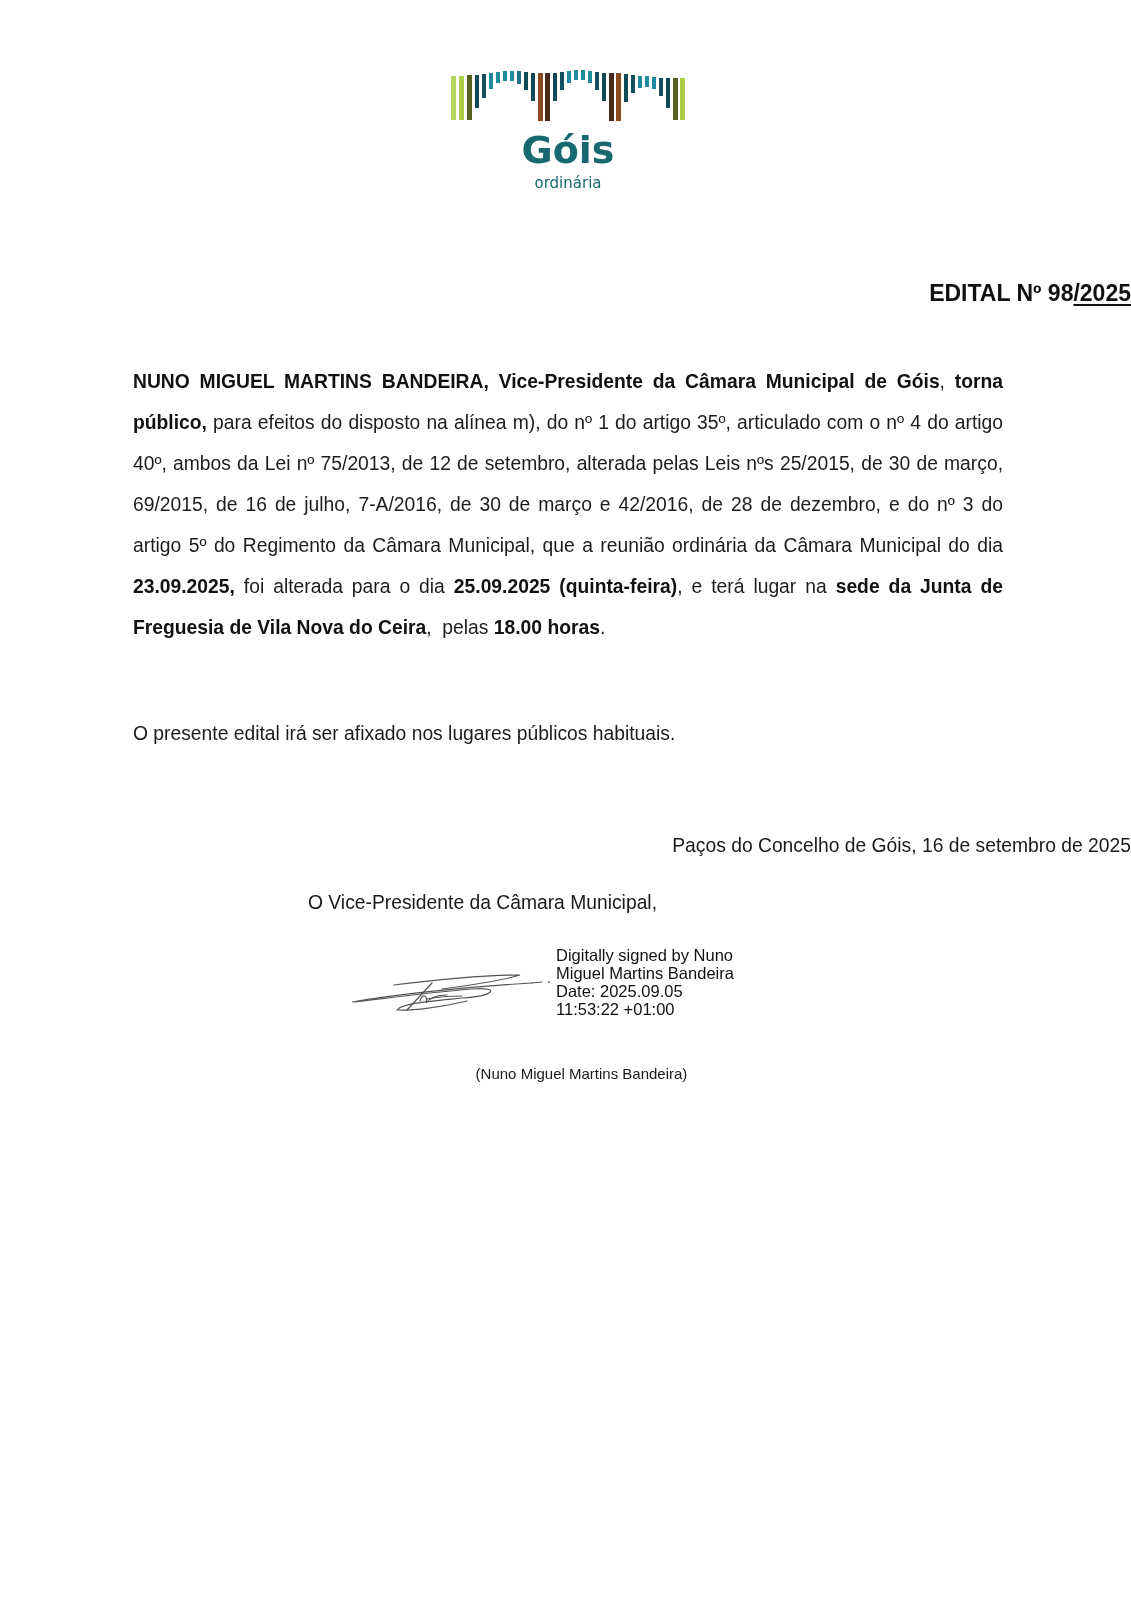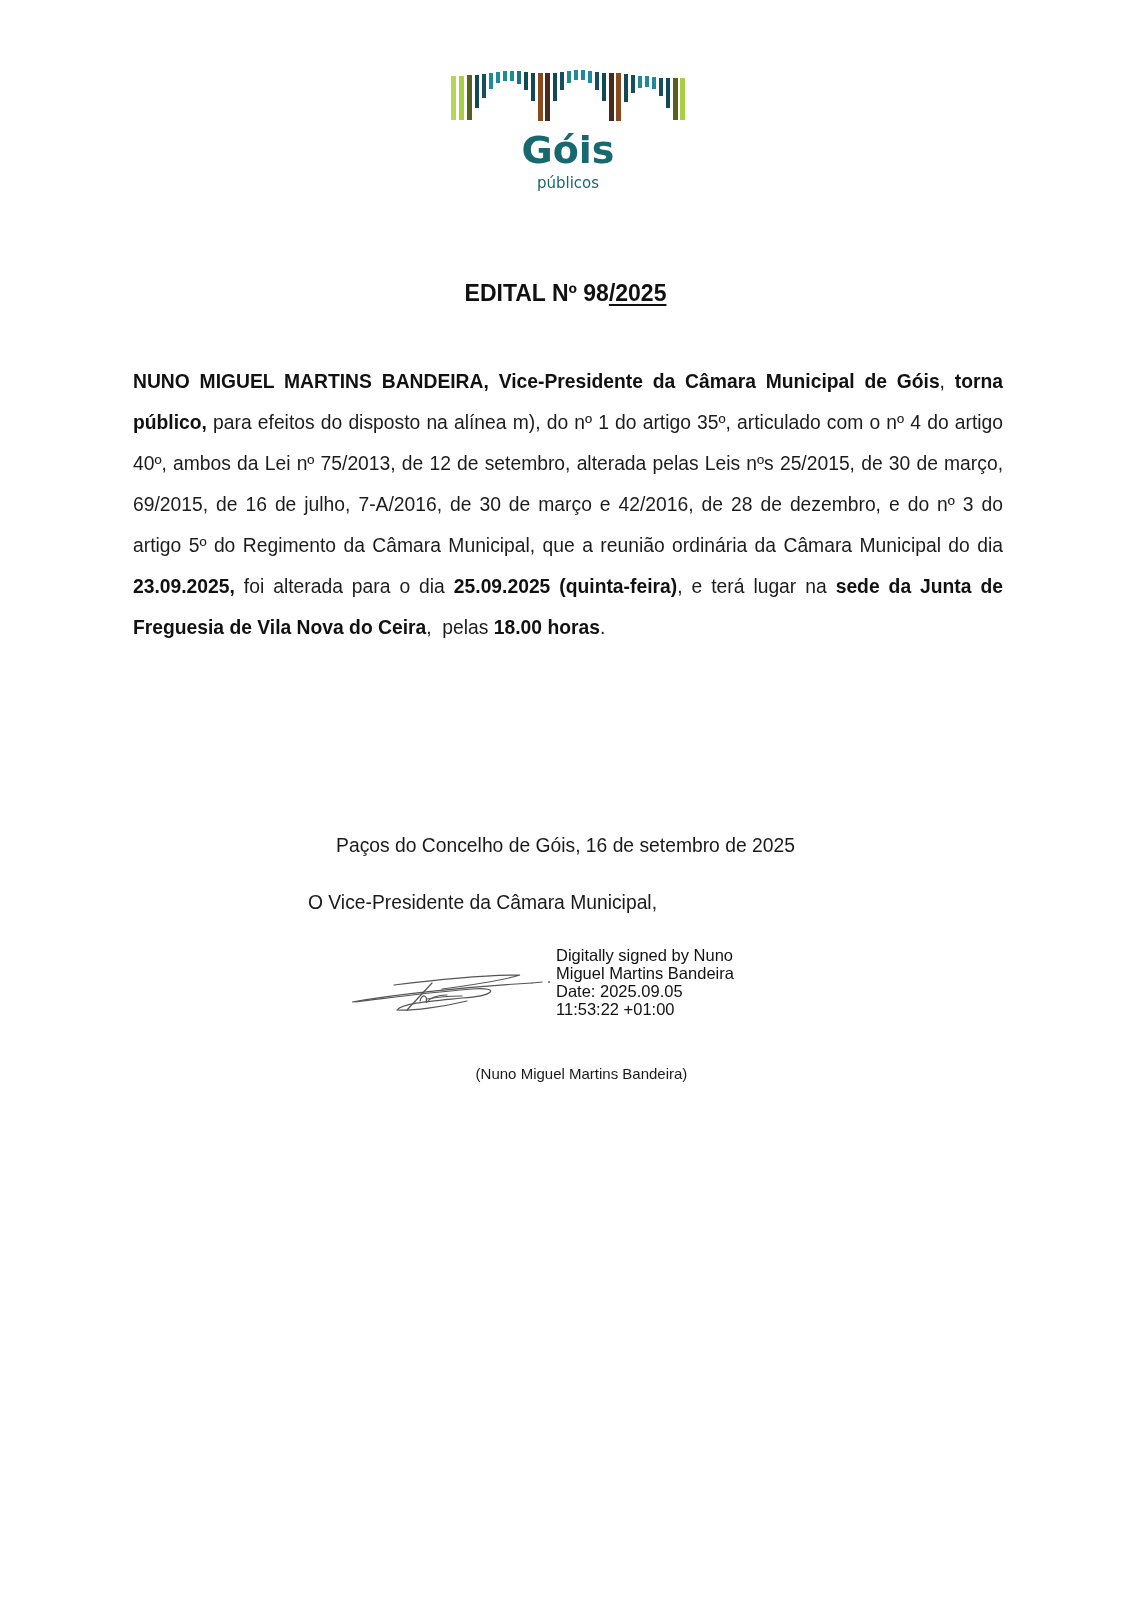--- a/index.html
+++ b/index.html
@@ -6,31 +6,31 @@
   body { width: 1131px; height: 1600px; position: relative; overflow: hidden;
          font-family: "Liberation Sans", "DejaVu Sans", sans-serif; color: #1a1a1a; }
   .page { position: absolute; inset: 0; }
   .logo { position: absolute; left: 448px; top: 66px; width: 240px; height: 130px; }
   .logo-bars { position: absolute; left: 0; top: 0; width: 240px; height: 60px; }
   .logo-word { position: absolute; left: 0; width: 240px; text-align: center;
                font-family: "DejaVu Sans", sans-serif; }
   .logo-name { top: 64px; font-size: 38px; font-weight: bold; color: #17686f; letter-spacing: 0px; line-height: 40px; }
   .logo-sub { top: 108px; font-size: 15px; color: #17686f; line-height: 18px; }
 
-  .title { position: absolute; left: 0; width: 1131px; top: 280px; text-align: center;
+  .title { position: absolute; left: 0; width: 1131px; top: 280px; text-align: right;
            font-size: 23px; font-weight: bold; color: #111; }
   .title .u { text-decoration: underline; text-decoration-thickness: 2px; text-underline-offset: 3px; }
 
   .body-par { position: absolute; left: 133px; width: 870px; top: 361px;
               font-size: 19.3px; line-height: 41px; text-align: justify; color: #1c1c1c; }
   .body-par b { font-weight: bold; color: #111; }
 
   .posting { position: absolute; left: 133px; top: 718px; font-size: 19.3px; line-height: 32px; color: #1c1c1c; }
 
-  .place-date { position: absolute; left: 0; width: 1131px; top: 830px; text-align: center; font-size: 19.3px; line-height: 32px; }
+  .place-date { position: absolute; left: 0; width: 1131px; top: 830px; text-align: right; font-size: 19.3px; line-height: 32px; }
   .signer-role { position: absolute; left: 0; width: 965px; top: 887px; text-align: center; font-size: 19.3px; line-height: 32px; }
 
   .signature { position: absolute; left: 352px; top: 965px; width: 200px; height: 55px; }
   .sig-text { position: absolute; left: 556px; top: 946px; font-family: "Liberation Sans", sans-serif;
               font-size: 16.5px; line-height: 18px; color: #111; white-space: pre; }
   .signer-name { position: absolute; left: 16px; width: 1131px; top: 1058px; text-align: center; font-size: 15px; line-height: 32px; }
 </style>
 </head>
 <body>
 
@@ -73,27 +73,28 @@
       <rect x="190" y="10" width="4" height="12" fill="#1f8a9c"></rect>
       <rect x="197" y="10" width="4" height="11" fill="#1f8a9c"></rect>
       <rect x="204" y="11" width="4" height="12" fill="#1f8a9c"></rect>
       <rect x="211" y="12" width="4" height="18" fill="#134f5c"></rect>
       <rect x="218" y="12" width="4" height="30" fill="#0f4a56"></rect>
 
       <rect x="225" y="12" width="5" height="42" fill="#55621f"></rect>
       <rect x="232" y="12" width="5" height="42" fill="#a8cf45"></rect>
     </svg>
     <div class="logo-word logo-name">Góis</div>
-    <div class="logo-word logo-sub">públicos</div>
+    <div class="logo-word logo-sub">ordinária</div>
   </div>
 
   <div class="title"><span>EDITAL Nº 98</span><span class="u">/2025</span></div>
 
   <p class="body-par" style="margin:0"><b>NUNO MIGUEL MARTINS BANDEIRA, Vice-Presidente da Câmara Municipal de Góis</b><span>, </span><b>torna público,</b><span> para efeitos do disposto na alínea m), do nº 1 do artigo 35º, articulado com o nº 4 do artigo 40º, ambos da Lei nº 75/2013, de 12 de setembro, alterada pelas Leis nºs 25/2015, de 30 de março, 69/2015, de 16 de julho, 7-A/2016, de 30 de março e 42/2016, de 28 de dezembro, e do nº 3 do artigo 5º do Regimento da Câmara Municipal, que a reunião ordinária da Câmara Municipal do dia </span><b>23.09.2025,</b><span> foi alterada para o dia </span><b>25.09.2025 (quinta-feira)</b><span>, e terá lugar na </span><b>sede da Junta de Freguesia de Vila Nova do Ceira</b><span style="white-space:pre">,  pelas </span><b>18.00 horas</b><span>.</span></p>
 
+  <div class="posting">O presente edital irá ser afixado nos lugares públicos habituais.</div>
 
   <div class="place-date">Paços do Concelho de Góis, 16 de setembro de 2025</div>
   <div class="signer-role">O Vice-Presidente da Câmara Municipal,</div>
 
   <svg class="signature" viewBox="0 0 200 55" width="200" height="55">
     <g fill="none" stroke="#555" stroke-width="1.2" stroke-linecap="round">
       <path d="M42 20 C 90 14, 140 10, 168 10 C 150 16, 120 20, 90 24"></path>
       <path d="M0 37 C 40 30, 110 22, 180 18"></path>
       <path d="M180 18 L 190 17"></path>
       <path d="M3 37 C 30 34, 70 28, 120 24 C 150 22, 142 31, 110 33 C 80 36, 50 38, 45 45 C 60 46, 90 42, 115 36"></path>

